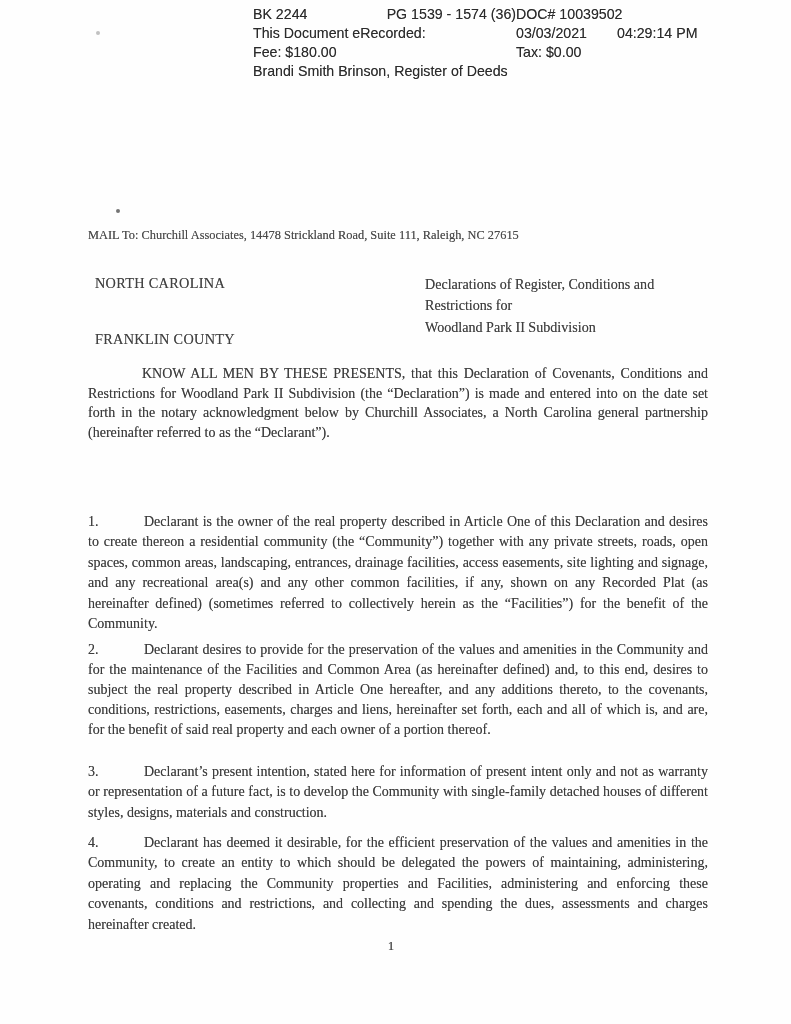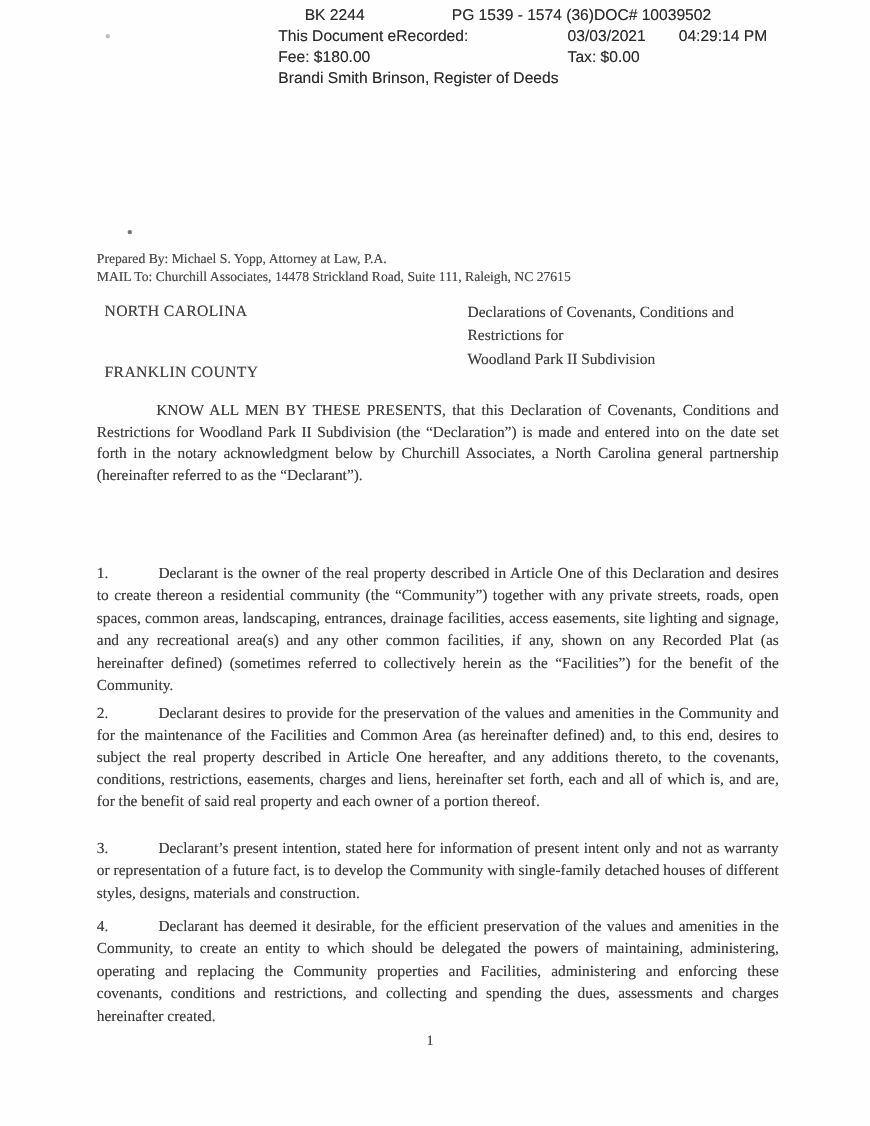--- a/index.html
+++ b/index.html
@@ -22,21 +22,21 @@
     left: 253px;
     top: 5px;
     width: 480px;
     font-family: "Liberation Sans", sans-serif;
     font-size: 14.2px;
     line-height: 18.9px;
     color: #2b2b2b;
     text-shadow: 0 0 0.3px rgba(40,40,40,0.5);
   }
   .hdr-row { display: flex; }
-  .hdr-c1 { width: 102px; margin-left: 24px; }
+  .hdr-c1 { width: 102px; }
   .hdr-c2 { width: 161px; text-align: right; }
   .hdr-wide { width: 263px; }
   .hdr-date { width: 101px; }
   
   .scan {
     text-shadow: 0 0 0.5px rgba(80,80,80,0.65);
   }
   .prepared {
     position: absolute;
     left: 88px;
@@ -136,29 +136,28 @@
       <span class="hdr-wide">Fee: $180.00</span>
       <span>Tax: $0.00</span>
     </div>
     <div>Brandi Smith Brinson, Register of Deeds</div>
   </div>
 
   <div class="speck speck-1"></div>
   <div class="speck speck-2"></div>
 
   <div class="prepared scan">
-    <div>Prepared By:  Michael S. Yopp, Attorney at Law, P.A.</div>
     <div>MAIL To:  Churchill Associates, 14478 Strickland Road, Suite 111, Raleigh, NC 27615</div>
   </div>
 
   <div class="state-caption scan">NORTH CAROLINA</div>
   <div class="county-caption scan">FRANKLIN COUNTY</div>
 
   <div class="title-block scan">
-    <div>Declarations of Covenants, Conditions and</div>
+    <div>Declarations of Register, Conditions and</div>
     <div>Restrictions for</div>
     <div>Woodland Park II Subdivision</div>
   </div>
 
   <div class="body-col-para intro scan">KNOW ALL MEN BY THESE PRESENTS, that this Declaration of Covenants, Conditions and Restrictions for Woodland Park II Subdivision (the “Declaration”) is made and entered into on the date set forth in the notary acknowledgment below by Churchill Associates, a North Carolina general partnership (hereinafter referred to as the “Declarant”).</div>
 
 
   <div class="body-col-para recital-1 scan">
     <span class="num">1.</span><span>Declarant is the owner of the real property described in Article One of this Declaration and desires to create thereon a residential community (the “Community”) together with any private streets, roads, open spaces, common areas, landscaping, entrances, drainage facilities, access easements, site lighting and signage, and any recreational area(s) and any other common facilities, if any, shown on any Recorded Plat (as hereinafter defined) (sometimes referred to collectively herein as the “Facilities”) for the benefit of the Community.</span>
   </div>

